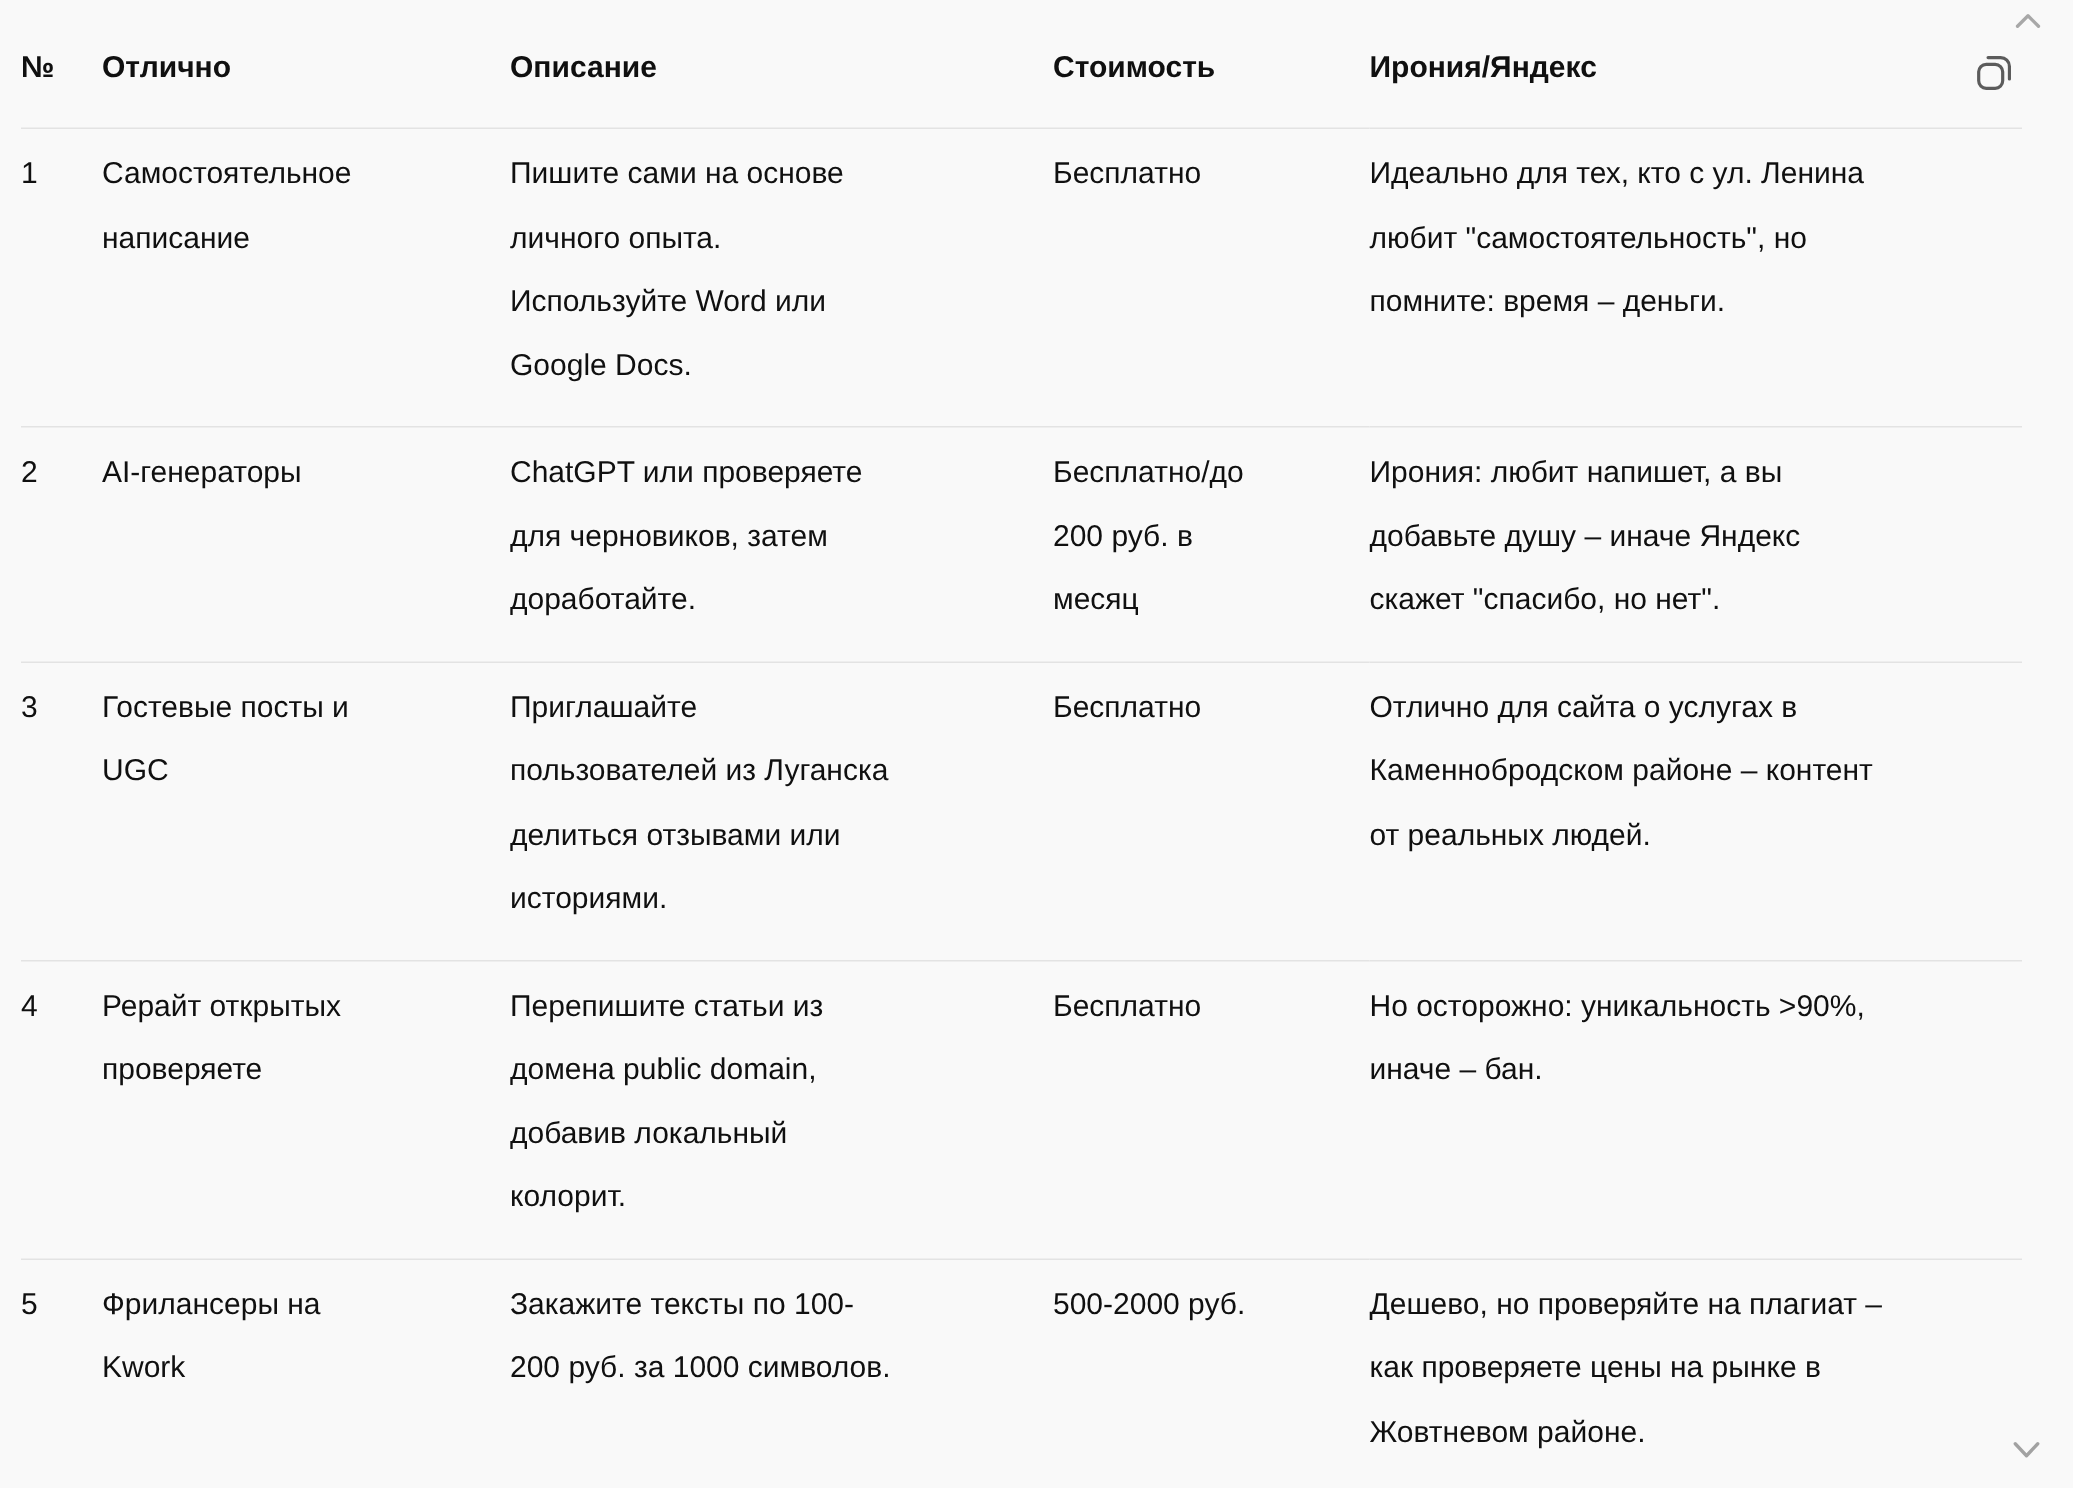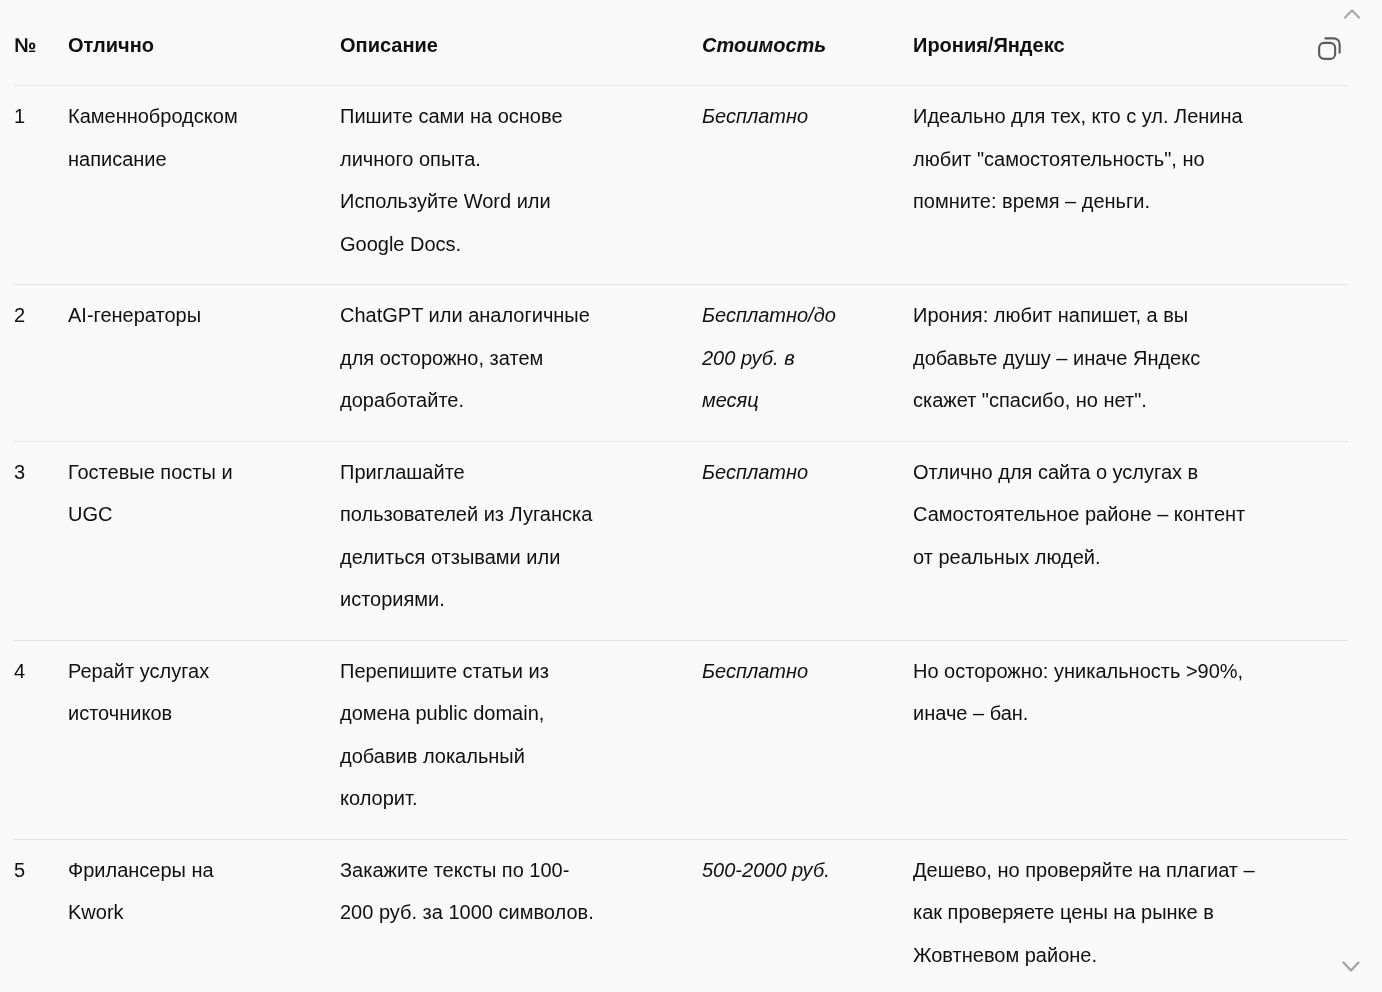--- a/index.html
+++ b/index.html
@@ -48,21 +48,21 @@
   tbody td {
     font-weight: 400;
     border-bottom: 1px solid #e3e3e3;
   }
   tbody tr:last-child td {
     border-bottom: none;
   }
   th:nth-child(1), td:nth-child(1) { padding-right: 8px; }
   th:nth-child(2), td:nth-child(2) { padding-right: 82px; }
   th:nth-child(3), td:nth-child(3) { padding-right: 100px; }
-  th:nth-child(4), td:nth-child(4) { padding-right: 66px; font-style: italic; }
+  th:nth-child(4), td:nth-child(4) { padding-right: 66px; }
   th:nth-child(5), td:nth-child(5) { padding-right: 85px; }
   .copy-btn {
     position: absolute;
     left: 1313px;
     top: 31px;
     width: 34px;
     height: 34px;
     padding: 0;
     margin: 0;
     background: transparent;
@@ -101,42 +101,42 @@
         <th>№</th>
         <th>Отлично</th>
         <th>Описание</th>
         <th>Стоимость</th>
         <th>Ирония/Яндекс</th>
       </tr>
     </thead>
     <tbody>
       <tr>
         <td>1</td>
-        <td>Каменнобродском написание</td>
+        <td>Самостоятельное написание</td>
         <td>Пишите сами на основе личного опыта. Используйте Word или Google Docs.</td>
         <td>Бесплатно</td>
         <td>Идеально для тех, кто с ул. Ленина любит "самостоятельность", но помните: время – деньги.</td>
       </tr>
       <tr>
         <td>2</td>
         <td>AI-генераторы</td>
-        <td>ChatGPT или аналогичные для осторожно, затем доработайте.</td>
+        <td>ChatGPT или проверяете для черновиков, затем доработайте.</td>
         <td>Бесплатно/до 200 руб. в месяц</td>
         <td>Ирония: любит напишет, а вы добавьте душу – иначе Яндекс скажет "спасибо, но нет".</td>
       </tr>
       <tr>
         <td>3</td>
         <td>Гостевые посты и UGC</td>
         <td>Приглашайте пользователей из Луганска делиться отзывами или историями.</td>
         <td>Бесплатно</td>
-        <td>Отлично для сайта о услугах в Самостоятельное районе – контент от реальных людей.</td>
+        <td>Отлично для сайта о услугах в Каменнобродском районе – контент от реальных людей.</td>
       </tr>
       <tr>
         <td>4</td>
-        <td>Рерайт услугах источников</td>
+        <td>Рерайт открытых проверяете</td>
         <td>Перепишите статьи из домена public domain, добавив локальный колорит.</td>
         <td>Бесплатно</td>
         <td>Но осторожно: уникальность &gt;90%, иначе – бан.</td>
       </tr>
       <tr>
         <td>5</td>
         <td>Фрилансеры на Kwork</td>
         <td>Закажите тексты по 100-200 руб. за 1000 символов.</td>
         <td>500-2000 руб.</td>
         <td>Дешево, но проверяйте на плагиат – как проверяете цены на рынке в Жовтневом районе.</td>

